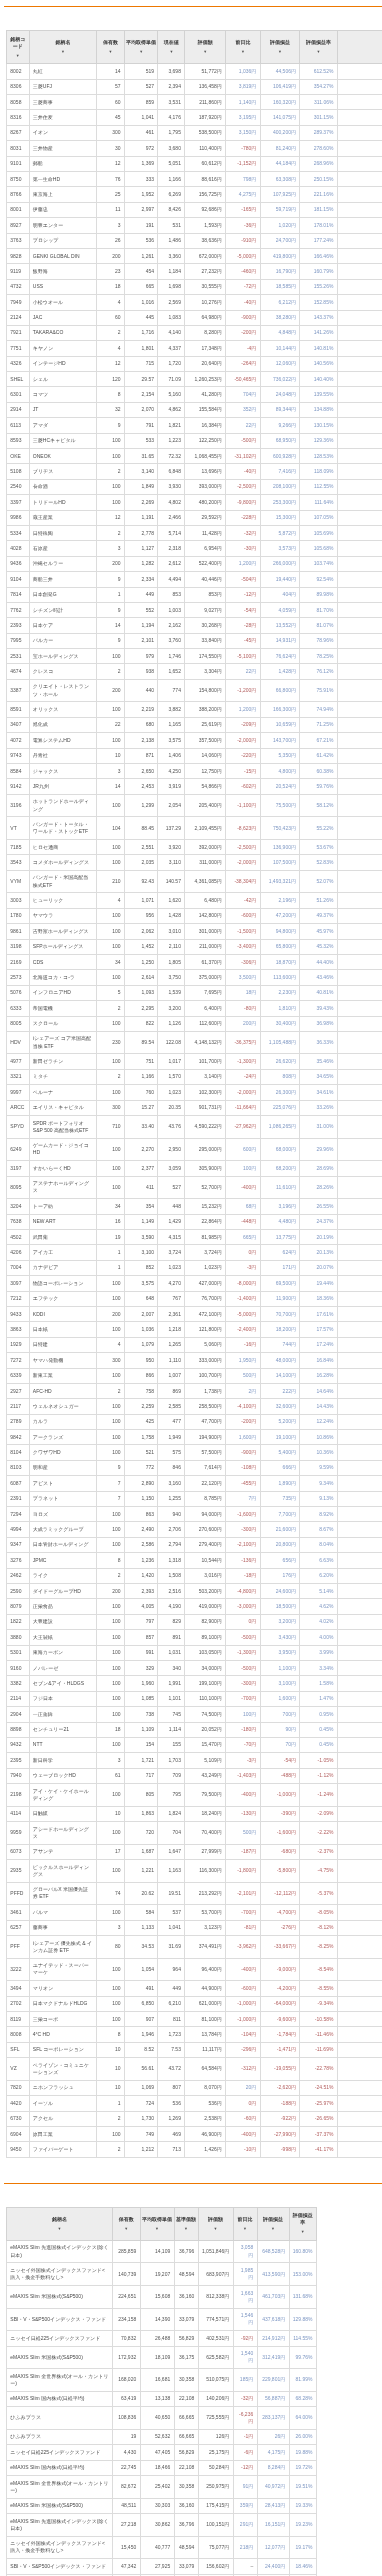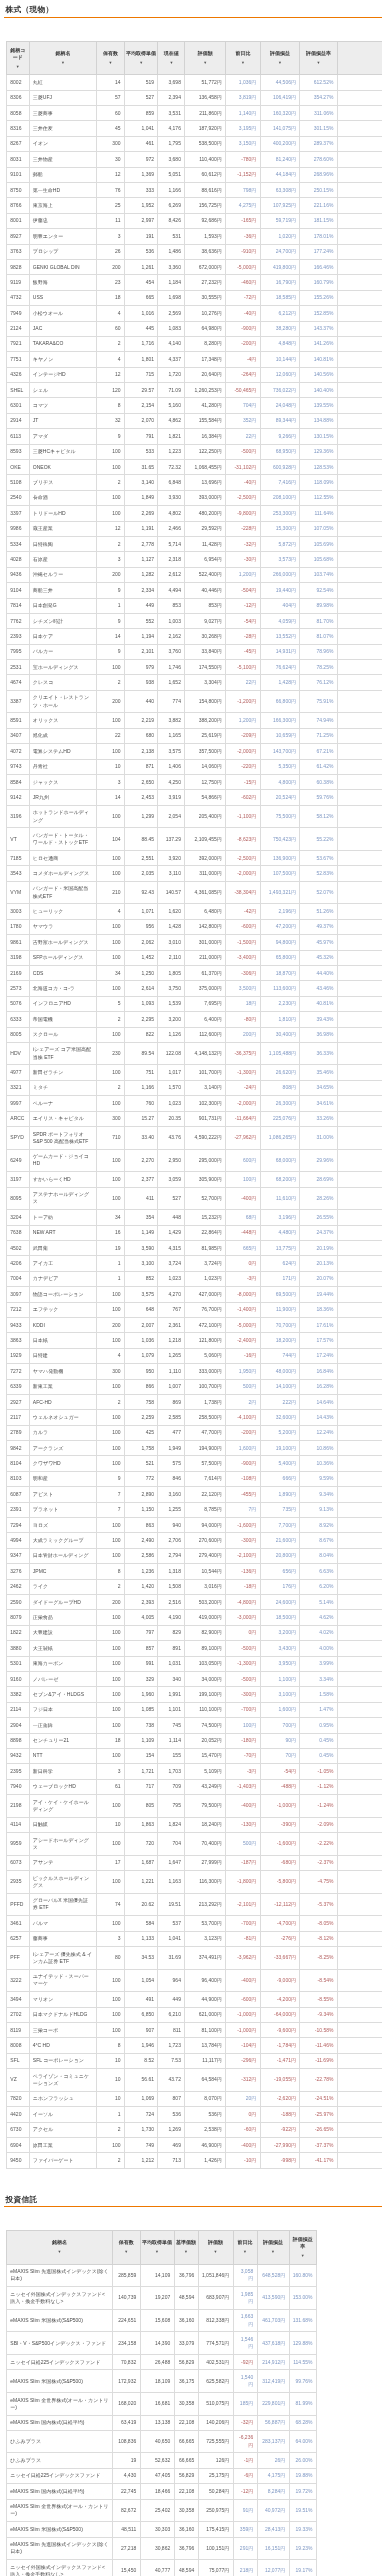--- a/index.html
+++ b/index.html
@@ -35,21 +35,20 @@
   .code-head { word-break:break-all; }
   td.name-cell { color:#4a4a4a; }
   td.num { color:#555; }
 </style>
 </head>
 <body>
 
 <div class="page">
 
   <div class="section">
-    <div class="section-title">株式（現物）</div>
     <div class="section-rule"></div>
     <div class="pre-table-gap"></div>
     <table>
         <colgroup>
           <col style="width: 23px;">
           <col style="width: 84px;">
           <col style="width: 34px;">
           <col style="width: 41px;">
           <col style="width: 29px;">
           <col style="width: 47px;">
@@ -1619,21 +1618,20 @@
             <td class="ar num" style="color: rgb(178, 93, 93);">-10円</td>
             <td class="ar num" style="color: rgb(178, 93, 93);">-998円</td>
             <td class="ar num" style="color: rgb(178, 93, 93);">-41.17%</td>
             <td class="al num"></td>
           </tr>
         </tbody>
       </table>
   </div>
 
   <div class="section">
-    <div class="section-title">投資信託</div>
     <div class="section-rule"></div>
     <div class="pre-table-gap"></div>
     <table>
         <colgroup>
           <col style="width: 106px;">
           <col style="width: 27.5px;">
           <col style="width: 34px;">
           <col style="width: 24px;">
           <col style="width: 35px;">
           <col style="width: 24px;">

